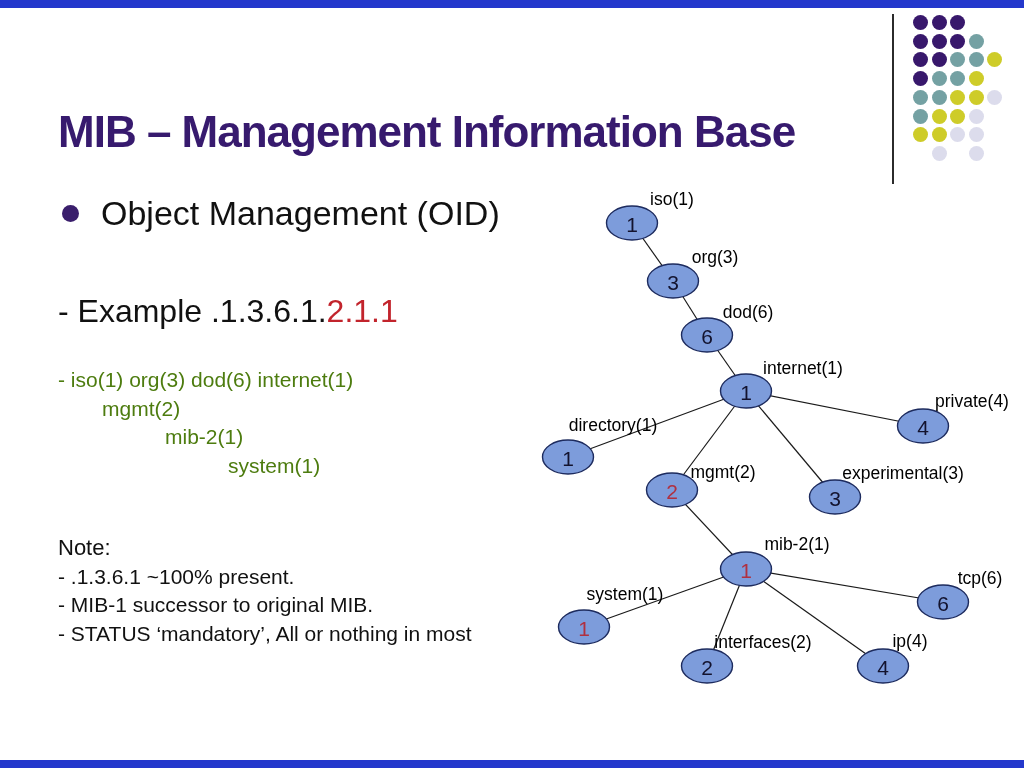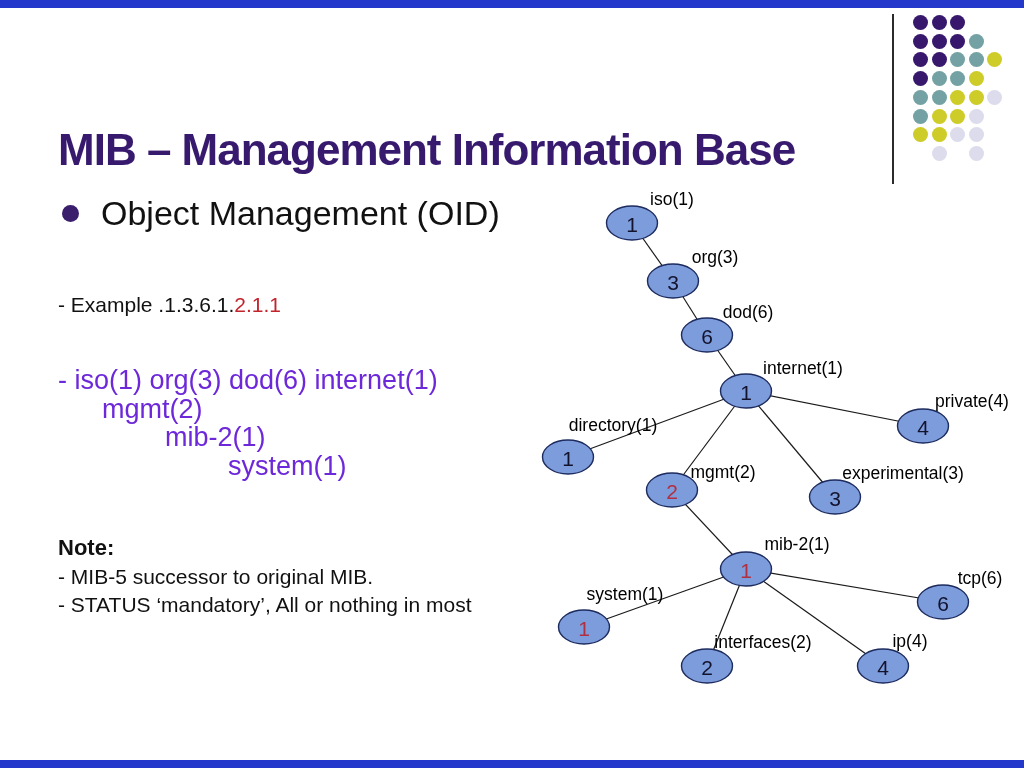--- a/index.html
+++ b/index.html
@@ -5,56 +5,56 @@
   html,body{margin:0;padding:0;}
   body{
     width:1024px;height:768px;position:relative;background:#ffffff;
     font-family:"Liberation Sans", sans-serif;overflow:hidden;
   }
   .edge-bar{position:absolute;left:0;width:1024px;height:8px;background:#2438cc;}
   #top-bar{top:0;}
   #bottom-bar{bottom:0;}
 
   .slide-title{
-    position:absolute;left:58px;top:96px;width:840px;
+    position:absolute;left:58px;top:78px;width:840px;
     font-size:44px;font-weight:bold;color:#371a6e;letter-spacing:-1px;
     white-space:nowrap;
   }
   .divider-line{
     position:absolute;left:892px;top:14px;width:2px;height:170px;background:#2b2b2b;
   }
   .dots{position:absolute;left:913px;top:15px;width:100px;height:152px;}
   .dot{position:absolute;width:15px;height:15px;border-radius:50%;}
 
   .bullet-row{position:absolute;left:62px;top:194px;display:flex;align-items:center;}
   .bullet-glyph{
     width:17px;height:17px;border-radius:50%;background:#3a1e6c;
     margin-right:22px;flex:0 0 auto;
   }
   .bullet-text{font-size:34px;color:#111111;white-space:nowrap;}
 
   .example-line{
-    position:absolute;left:58px;top:293px;font-size:21px;color:#111111;white-space:nowrap;
+    position:absolute;left:58px;top:293px;font-size:32px;color:#111111;white-space:nowrap;
   }
   .example-line .hl{color:#c2242c;}
 
   .oid-block{
-    position:absolute;left:58px;top:366px;font-size:27px;color:#6d28d9;
+    position:absolute;left:58px;top:366px;font-size:21px;color:#4d7c0f;
     line-height:28.5px;white-space:nowrap;
   }
   .ind0{padding-left:0;}
   .ind1{padding-left:44px;}
   .ind2{padding-left:107px;}
   .ind3{padding-left:170px;}
 
   .note-block{
     position:absolute;left:58px;top:534px;font-size:21px;color:#111111;
     line-height:28.5px;white-space:nowrap;
   }
-  .note-heading{font-size:22px;font-weight:bold;}
+  .note-heading{font-size:22px;font-weight:normal;}
 
   #tree-svg{position:absolute;left:0;top:0;}
   .node-label{font-size:17.5px;fill:#000000;}
   .node-num{font-size:21px;}
 </style>
 </head>
 <body>
 
 <div id="top-bar" class="edge-bar"></div>
 <div id="bottom-bar" class="edge-bar"></div>
@@ -105,21 +105,22 @@
 
 <div class="oid-block">
   <div class="ind0">- iso(1) org(3) dod(6) internet(1)</div>
   <div class="ind1">mgmt(2)</div>
   <div class="ind2">mib-2(1)</div>
   <div class="ind3">system(1)</div>
 </div>
 
 <div class="note-block">
   <div class="note-heading">Note:</div>
-  <div>- MIB-5 successor to original MIB.</div>
+  <div>- .1.3.6.1 ~100% present.</div>
+  <div>- MIB-1 successor to original MIB.</div>
   <div>- STATUS ‘mandatory’, All or nothing in most</div>
 </div>
 
 <svg id="tree-svg" width="1024" height="768" viewBox="0 0 1024 768">
     <line x1="632" y1="223" x2="673" y2="281" stroke="#1a1a1a" stroke-width="1.2"></line>
     <line x1="673" y1="281" x2="707" y2="335" stroke="#1a1a1a" stroke-width="1.2"></line>
     <line x1="707" y1="335" x2="746" y2="391" stroke="#1a1a1a" stroke-width="1.2"></line>
     <line x1="746" y1="391" x2="568" y2="457" stroke="#1a1a1a" stroke-width="1.2"></line>
     <line x1="746" y1="391" x2="672" y2="490" stroke="#1a1a1a" stroke-width="1.2"></line>
     <line x1="746" y1="391" x2="835" y2="497" stroke="#1a1a1a" stroke-width="1.2"></line>

